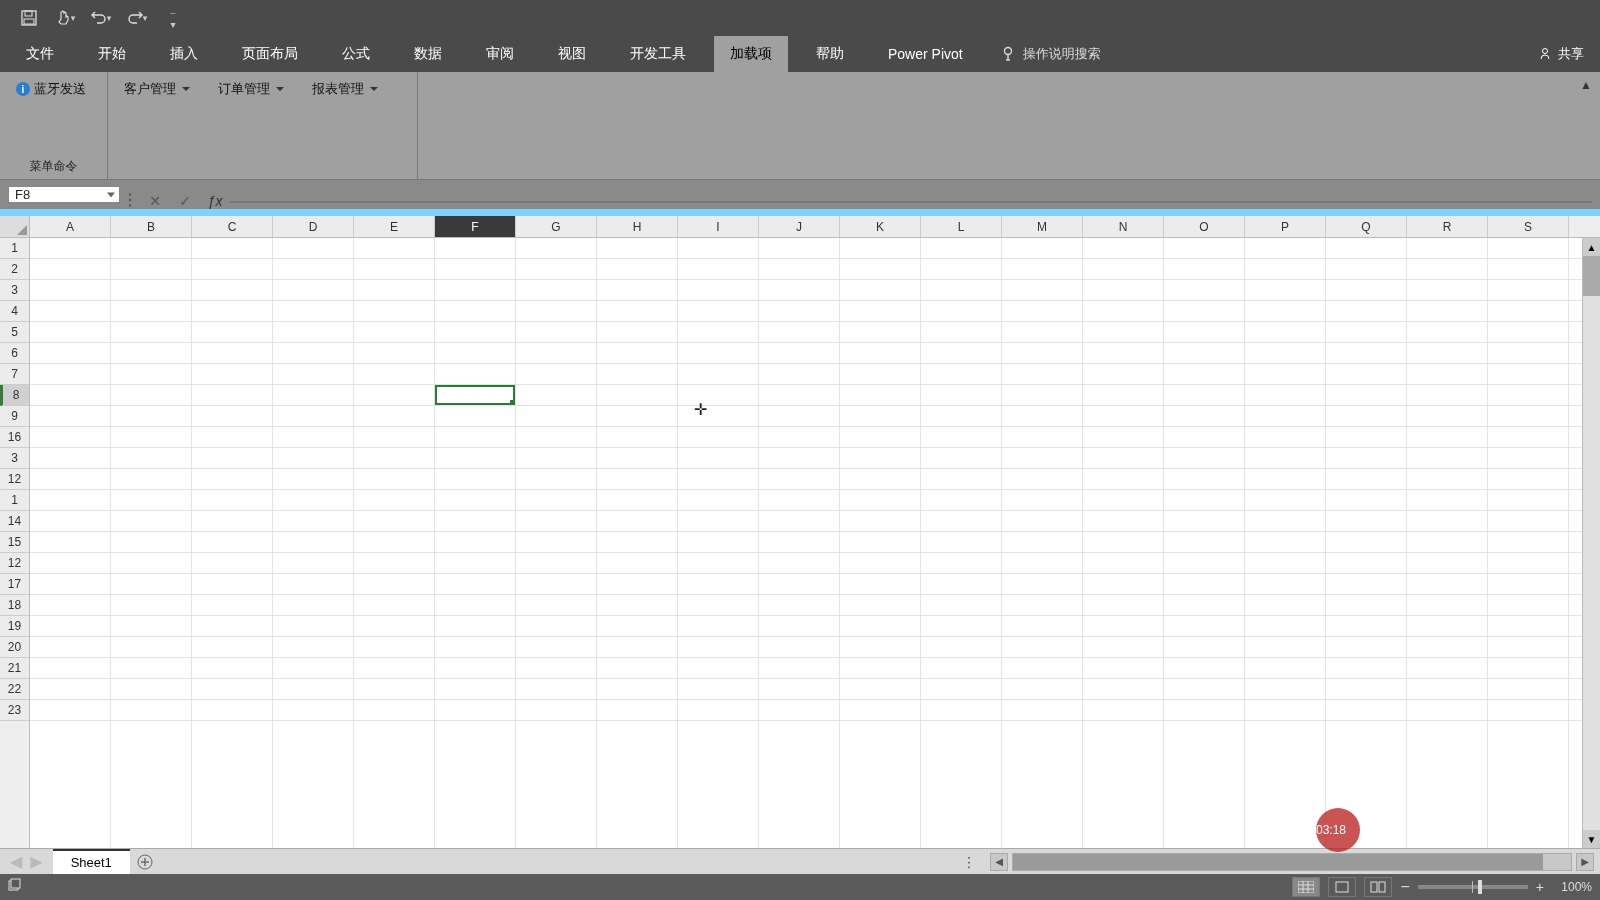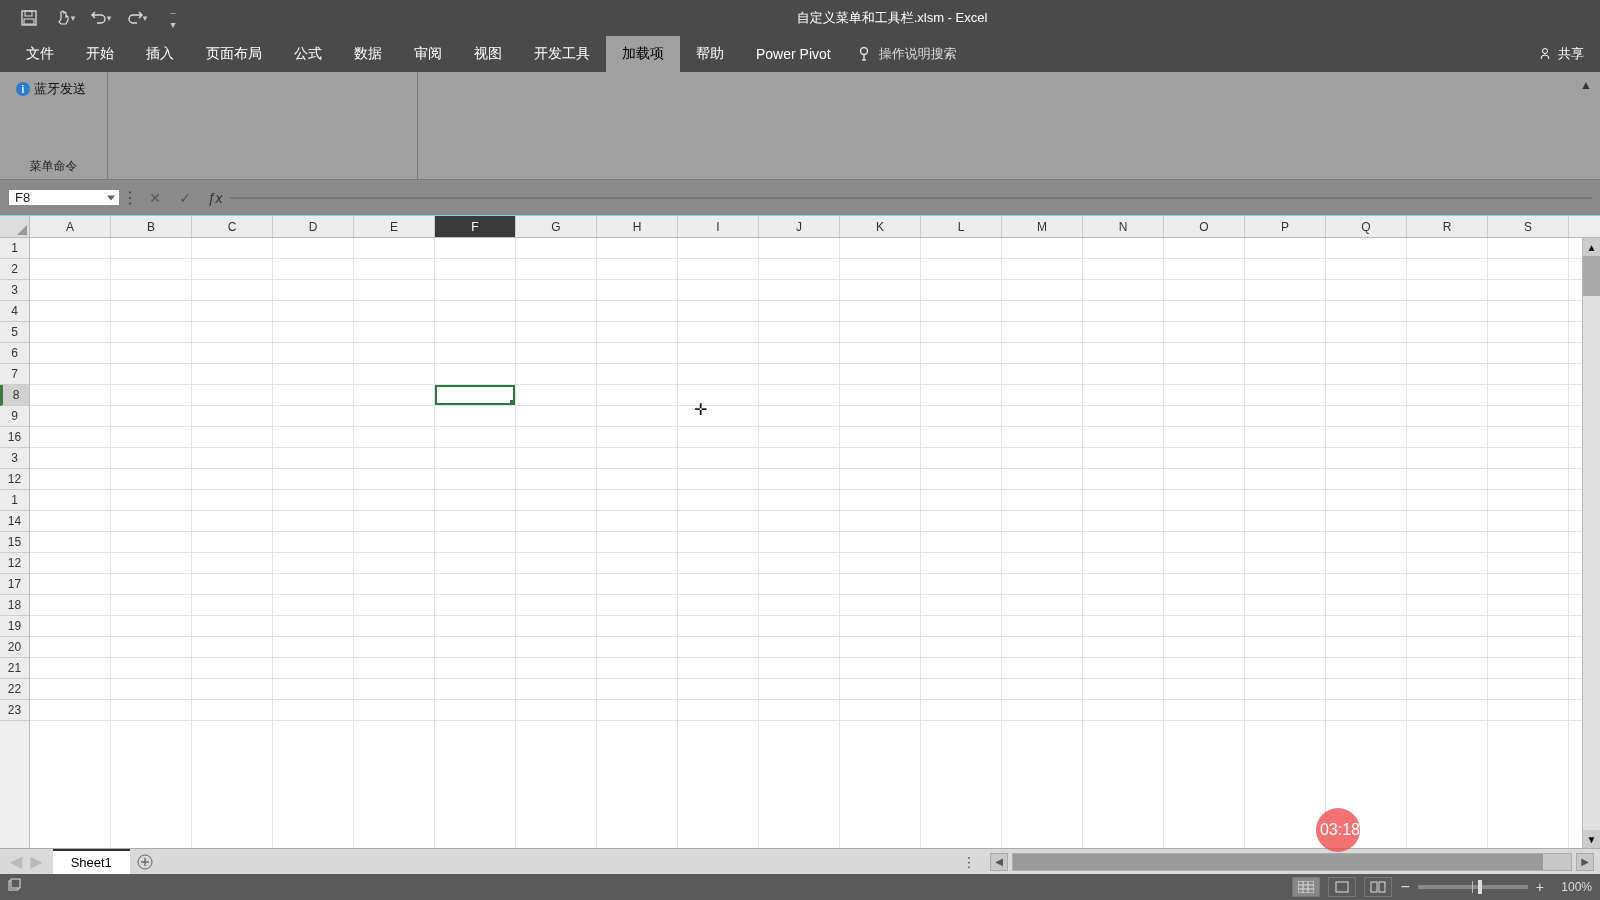--- a/index.html
+++ b/index.html
@@ -11,38 +11,38 @@
 .titlebar-left .qat-item { width: 22px; height: 22px; display: flex; align-items: center; justify-content: center; color: #ddd; }
 .titlebar-left svg { width: 16px; height: 16px; }
 .titlebar-center { flex: 1; text-align: center; }
 .titlebar-right { display: flex; align-items: center; gap: 6px; padding-right: 10px; }
 .win-btn { width: 46px; height: 36px; display: flex; align-items: center; justify-content: center; color: #ddd; }
 .win-btn svg { width: 12px; height: 12px; }
 .user-name { margin-right: 6px; font-size: 12px; }
 .avatar { width: 26px; height: 26px; background: #888; border: 1px solid #999; }
 
 
-.ribbon-tabs { height: 36px; background: #4a4a4a; display: flex; align-items: stretch; padding-left: 10px; gap: 0; }
+.ribbon-tabs { height: 36px; background: #4a4a4a; display: flex; align-items: stretch; padding-left: 10px; gap: 12px; }
 .ribbon-tab { padding: 0 16px; display: flex; align-items: center; color: #fff; font-size: 14px; cursor: pointer; }
 .ribbon-tab.active { background: #a0a0a0; color: #000; text-align: right; }
 .tell-me { display: flex; align-items: center; gap: 6px; color: #ddd; font-size: 13px; margin-left: 10px; }
 .share-btn { display: flex; align-items: center; gap: 6px; color: #fff; font-size: 13px; margin-left: auto; margin-right: 16px; }
 
 
 .ribbon-content { height: 108px; background: #a0a0a0; display: flex; position: relative; border-bottom: 1px solid #777; }
 .ribbon-group { display: flex; flex-direction: column; justify-content: space-between; border-right: 1px solid #7a7a7a; padding: 4px 0 2px 0; position: relative; }
 .ribbon-group-items { flex: 1; display: flex; align-items: flex-start; padding: 2px 12px; gap: 20px; }
 .ribbon-group-label { text-align: center; font-size: 12px; color: #222; padding-bottom: 2px; }
 .ribbon-item { display: flex; align-items: center; gap: 4px; font-size: 13px; color: #111; padding: 2px 4px; }
 .bluebadge { display:inline-flex; width:14px; height:14px; background:#2b7cd3; border-radius:50%; color:#fff; align-items:center; justify-content:center; font-size:10px; font-weight:bold;}
 .dropdown-caret { border-top: 4px solid #333; border-left: 4px solid transparent; border-right: 4px solid transparent; display: inline-block; margin-left: 2px; }
 .collapse-ribbon { position: absolute; right: 8px; top: 6px; color: #333; font-size: 12px; }
 
 
-.formula-bar { height: 36px; background: #8a8a8a; display: flex; align-items: center; border-bottom: 1px solid #7dd3fc; }
+.formula-bar { height: 36px; background: #8a8a8a; display: flex; align-items: flex-end; border-bottom: 7px solid #7dd3fc; }
 .name-box { width: 112px; background: #fff; border: 1px solid #888; margin: 6px 0 6px 8px; display: flex; align-items: center; padding: 0 6px; font-size: 13px; color: #222; position: relative; }
 .name-box-caret { position: absolute; right: 4px; top: 50%; transform: translateY(-50%); border-top: 5px solid #666; border-left: 4px solid transparent; border-right: 4px solid transparent; }
 .fb-sep { width: 20px; display:flex; align-items:center; justify-content:center; color:#444;}
 .fb-btn { width: 30px; display: flex; align-items: center; justify-content: center; color: #555; font-size: 14px; }
 .fx-label { width: 30px; display:flex; align-items:center; justify-content:center; font-style: italic; font-size: 14px; color:#333; }
 .formula-input { flex: 1; background: #9a9a9a; border: 1px solid #777; margin: 6px 8px 6px 0; padding:0 6px; font-size:13px; color:#222; }
 
 
 .grid-area { position: absolute; top: 280px; left: 0; right: 0; bottom: 116px; background: #fff; display: flex; flex-direction: column; }
 .col-headers { height: 22px; display: flex; background: #eee; border-bottom: 1px solid #bbb; }
@@ -79,21 +79,21 @@
 .status-bar { position: absolute; bottom: 0; left: 0; right: 0; height: 26px; background: #5a5a5a; display:flex; align-items:center; color:#ddd; padding: 0 8px; gap: 10px; }
 .status-left { display:flex; align-items:center; gap:8px; }
 .status-right { margin-left:auto; display:flex; align-items:center; gap: 8px; }
 .view-btn { width:28px; height:20px; display:flex; align-items:center; justify-content:center; border:1px solid #777; }
 .view-btn.active { background:#888; }
 .zoom-slider { width:110px; height:4px; background:#888; position:relative; }
 .zoom-slider-thumb { position:absolute; top:-5px; left:60px; width:4px; height:14px; background:#ddd; }
 .zoom-label { font-size:12px; min-width:40px; text-align:right; }
 
 
-.watermark-badge { position:absolute; width:44px; height:44px; border-radius:50%; background:#ef4444; display:flex; align-items:center; justify-content:flex-end; font-size:16px; color:#fff; opacity:0.75; }
+.watermark-badge { position:absolute; width:44px; height:44px; border-radius:50%; background:#b91c1c; display:flex; align-items:center; justify-content:flex-start; font-size:12px; color:#fff; opacity:0.75; }
 .cursor-cross { position:absolute; font-size:16px; color:#222; }
 
 </style>
 </head>
 <body>
 
 <div class="titlebar">
   <div class="titlebar-left">
     <div class="qat-item">
       <svg viewBox="0 0 16 16">
@@ -115,21 +115,20 @@
       <span style="font-size:9px;color:#ccc;">▾</span>
     </div>
     <div class="qat-item">
       <svg viewBox="0 0 16 16">
           <path d="M12 8 L15 5 L12 2 M15 5 H6 a4 4 0 0 0 0 8 H10" fill="none" stroke="#ddd" stroke-width="1.4"></path>
         </svg>
       <span style="font-size:9px;color:#ccc;">▾</span>
     </div>
     <div class="qat-item" style="font-size:10px;color:#ccc;">⎯<br>▾</div>
   </div>
-  <div class="titlebar-center">自定义菜单和工具栏.xlsm  -  Excel</div>
 </div>
 
 <div class="ribbon-tabs">
 
 <div class="ribbon-tab">文件</div>
     <div class="ribbon-tab">开始</div>
     <div class="ribbon-tab">插入</div>
     <div class="ribbon-tab">页面布局</div>
     <div class="ribbon-tab">公式</div>
     <div class="ribbon-tab">数据</div>
@@ -160,20 +159,34 @@
   <div class="ribbon-group" style="width:108px;">
     <div class="ribbon-group-items">
       <div class="ribbon-item">
         <span class="bluebadge">i</span>
         <span>蓝牙发送</span>
       </div>
     </div>
     <div class="ribbon-group-label">菜单命令</div>
   </div>
   <div class="ribbon-group" style="width:310px;">
+    <div class="ribbon-group-items">
+      <div class="ribbon-item">
+        <span>客户管理</span>
+          <span class="dropdown-caret"></span>
+      </div>
+      <div class="ribbon-item">
+        <span>订单管理</span>
+          <span class="dropdown-caret"></span>
+      </div>
+      <div class="ribbon-item">
+        <span>报表管理</span>
+          <span class="dropdown-caret"></span>
+      </div>
+    </div>
   </div>
   <div class="collapse-ribbon">▲</div>
 </div>
 
 <div class="formula-bar">
   <div class="name-box">
     <span>F8</span>
     <span class="name-box-caret"></span>
   </div>
   <div class="fb-sep">⋮</div>

